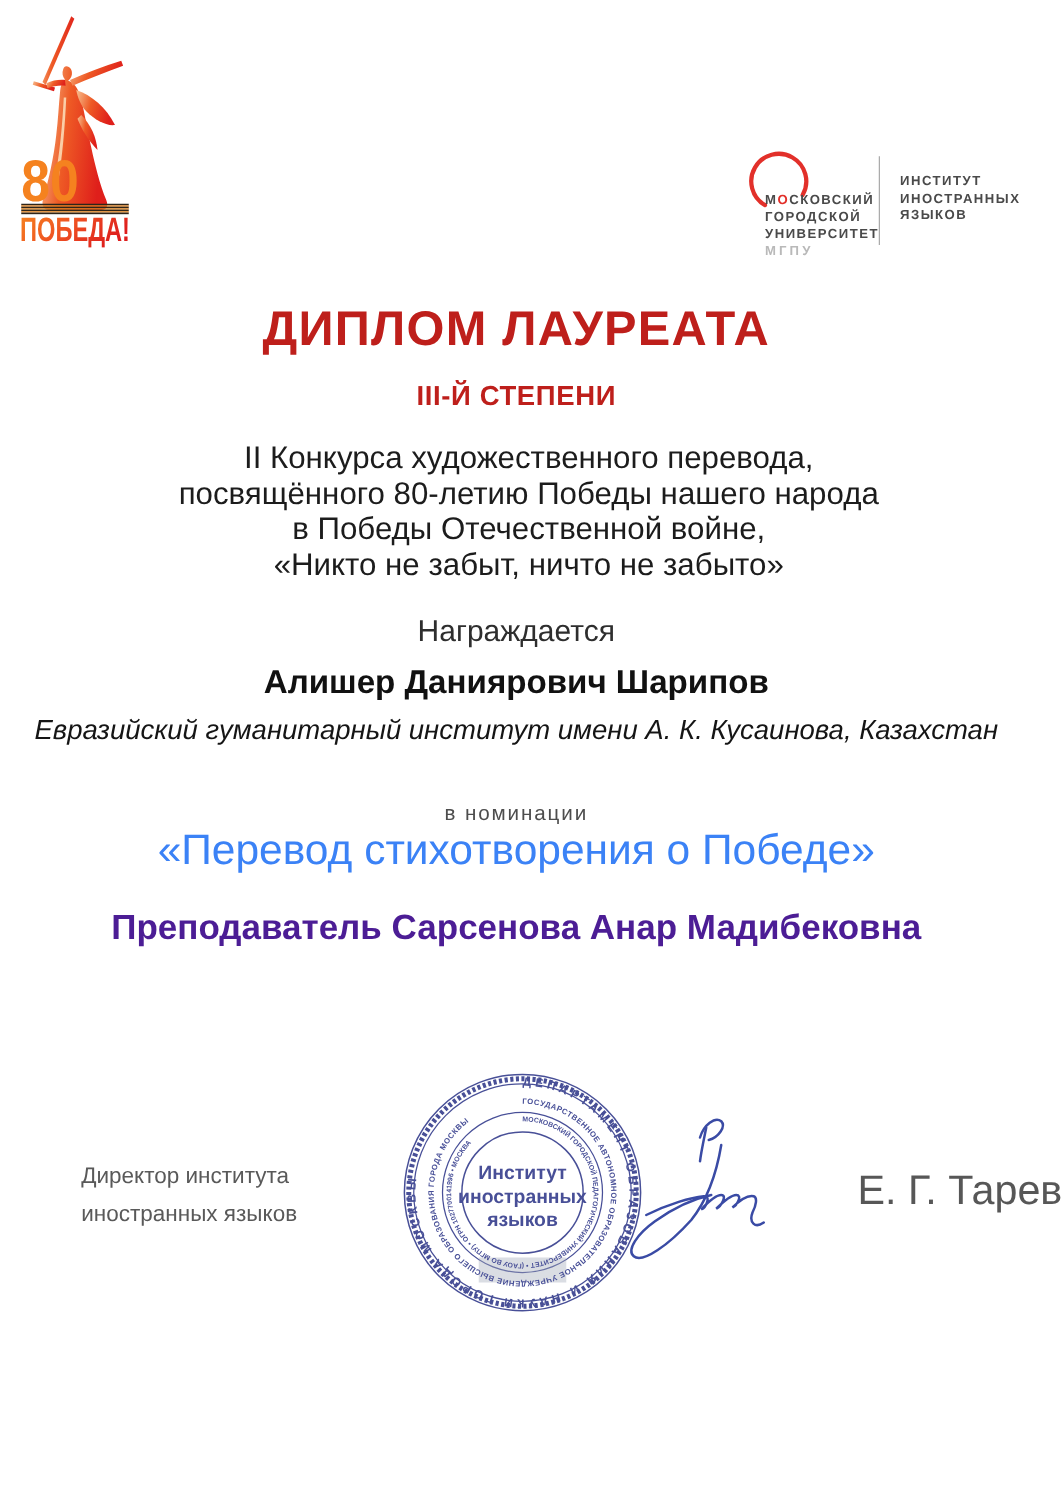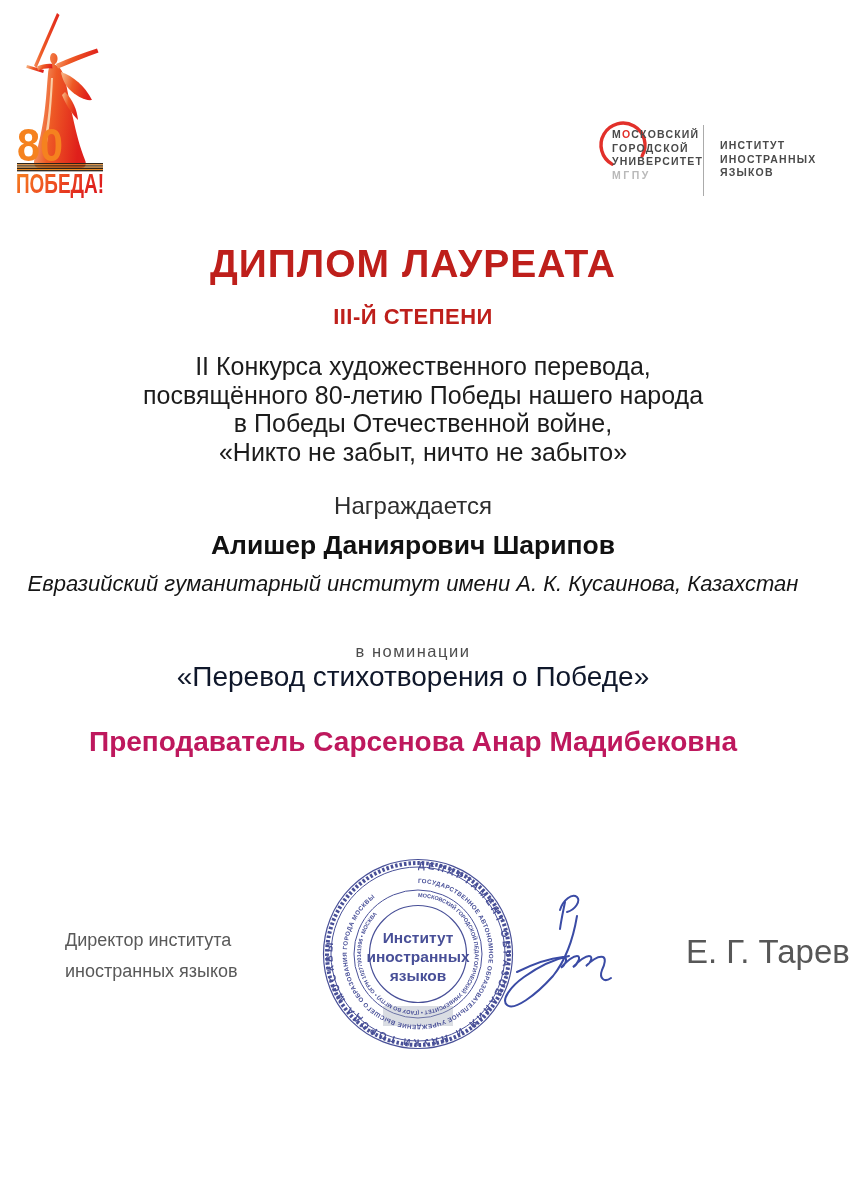--- a/index.html
+++ b/index.html
@@ -7,38 +7,38 @@
   .page {
     position:relative; width:849px; height:1200px; margin:0 auto;
     background:#ffffff; overflow:hidden;
     font-family:"Liberation Sans", sans-serif;
   }
   
   .victory-logo { position:absolute; left:15px; top:8px; width:92px; height:190px; }
   
   .mgu-logo { position:absolute; left:596px; top:118px; width:210px; height:84px; }
   .mgu-arc { position:absolute; left:0; top:0; }
-  .mgu-col1 { position:absolute; left:16px; top:10px; font-size:10.5px; font-weight:bold;
+  .mgu-col1 { position:absolute; left:16px; top:36px; font-size:10.5px; font-weight:bold;
               color:#4A4A4A; letter-spacing:1.2px; line-height:13.5px; white-space:nowrap; }
   .mgu-col1 .red-letter { color:#E2302A; }
   .mgu-abbr { color:#B9B9B9; letter-spacing:2.5px; font-weight:bold; }
   .mgu-divider { position:absolute; left:107px; top:7px; width:1px; height:71px; background:#ABABAB; }
   .mgu-col2 { position:absolute; left:124px; top:21px; font-size:10.5px; font-weight:bold;
               color:#4A4A4A; letter-spacing:1.2px; line-height:13.5px; white-space:nowrap; }
   
   .center-line { position:absolute; left:0; width:826px; text-align:center; white-space:nowrap; }
   .title      { top:242px; font-size:39px; font-weight:bold; color:#BE1F1B; letter-spacing:1px; }
   .degree     { top:304px; font-size:22px; font-weight:bold; color:#BE1F1B; letter-spacing:0.5px; }
   .desc       { top:352px; font-size:25px; font-weight:300; color:#1C1C1C; line-height:28.5px;padding-left:20px; }
   .award      { top:492px; font-size:24px; font-weight:300; color:#2E2E2E; }
   .recipient  { top:530px; font-size:26.5px; font-weight:bold; color:#111111; }
   .affiliation{ top:571px; font-size:22px; font-style:italic; color:#151515; }
   .nom-label  { top:642px; font-size:16.5px; color:#4D4D4D; letter-spacing:1.5px; }
-  .nomination { top:661px; font-size:28px; font-weight:300; color:#0f172a; }
-  .teacher    { top:726px; font-size:28px; font-weight:bold; color:#be185d; }
+  .nomination { top:661px; font-size:34px; font-weight:300; color:#3b82f6; }
+  .teacher    { top:726px; font-size:28px; font-weight:bold; color:#4c1d95; }
   
   .director-label { position:absolute; left:65px; top:925px; font-size:18px; font-weight:300;
                     color:#595959; line-height:31px; white-space:nowrap; }
   .stamp   { position:absolute; left:320px; top:856px; opacity:0.92; }
   .signature { position:absolute; left:465px; top:860px; }
   .signer-name { position:absolute; left:686px; top:933px; font-size:33px; font-weight:300;
                  color:#575757; white-space:nowrap; }
 </style>
 </head>
 <body>

